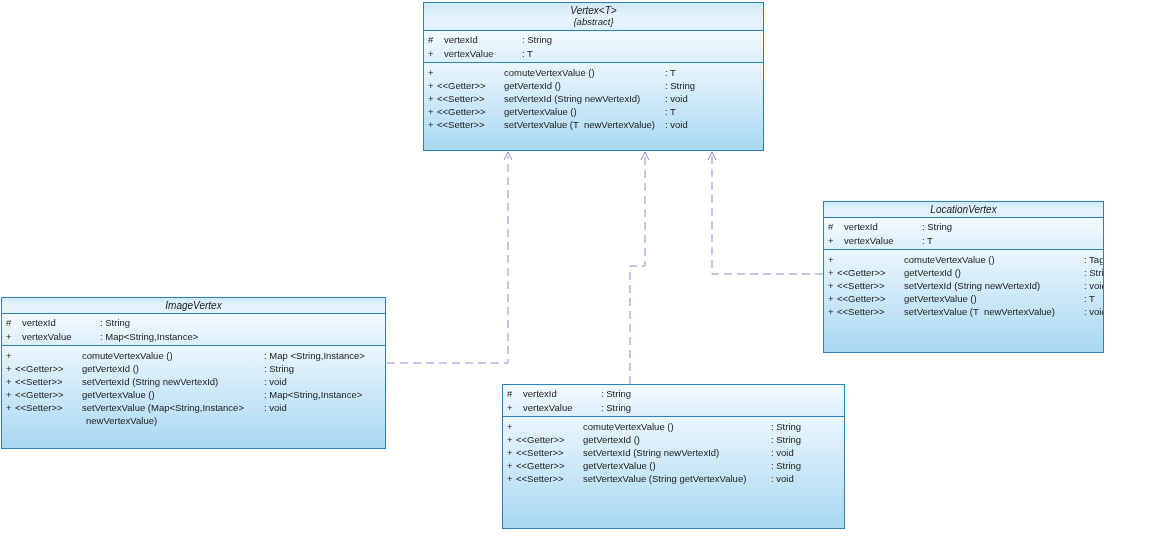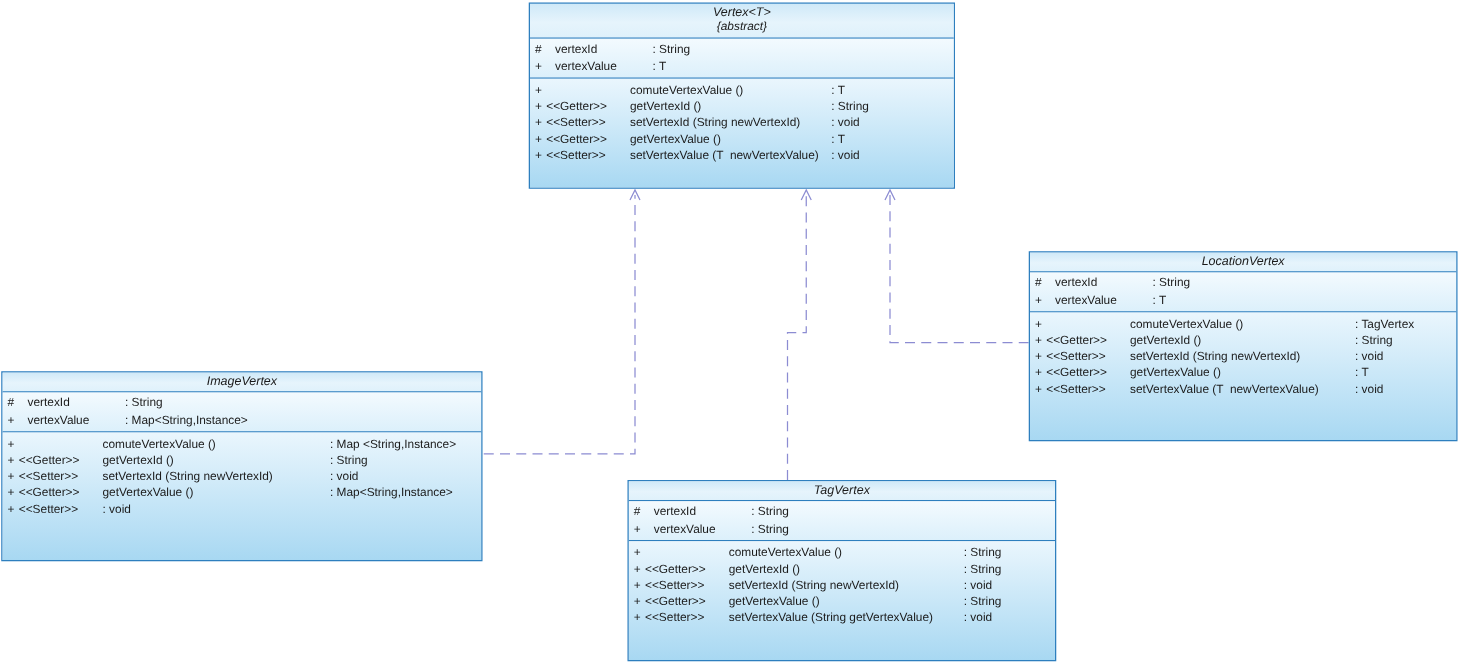--- a/index.html
+++ b/index.html
@@ -163,26 +163,27 @@
         </div>
         <div class="row">
           <span class="vis">+</span>
           <span class="stereo">&lt;&lt;Getter&gt;&gt;</span>
           <span class="sig">getVertexValue ()</span>
           <span class="ret">: Map&lt;String,Instance&gt;</span>
         </div>
         <div class="row">
           <span class="vis">+</span>
           <span class="stereo">&lt;&lt;Setter&gt;&gt;</span>
-          <span class="ret">: void</span>
-        </div>
-      </div>
-  </div>
-
-  <div class="uml-class" style="left:823px; top:201px; width:343px; height:152px; --sigw:180px;">
+          <span class="sig">setVertexValue (Map&lt;String,Instance&gt;<div class="sig2">newVertexValue)</div></span>
+          <span class="ret">: void</span>
+        </div>
+      </div>
+  </div>
+
+  <div class="uml-class" style="left:823px; top:201px; width:281px; height:152px; --sigw:180px;">
     <div class="title">
       <div class="tname">LocationVertex</div>
     </div>
     <div class="attrs">
         <div class="row">
           <span class="vis">#</span>
           <span class="aname">vertexId</span>
           <span class="atype">: String</span>
         </div>
         <div class="row">
@@ -219,23 +220,20 @@
         <div class="row">
           <span class="vis">+</span>
           <span class="stereo">&lt;&lt;Setter&gt;&gt;</span>
           <span class="sig">setVertexValue (T  newVertexValue)</span>
           <span class="ret">: void</span>
         </div>
       </div>
   </div>
 
   <div class="uml-class" style="left:502px; top:384px; width:343px; height:145px; --sigw:188px;">
-    <div class="title">
-      <div class="tname">TagVertex</div>
-    </div>
     <div class="attrs">
         <div class="row">
           <span class="vis">#</span>
           <span class="aname">vertexId</span>
           <span class="atype">: String</span>
         </div>
         <div class="row">
           <span class="vis">+</span>
           <span class="aname">vertexValue</span>
           <span class="atype">: String</span>

